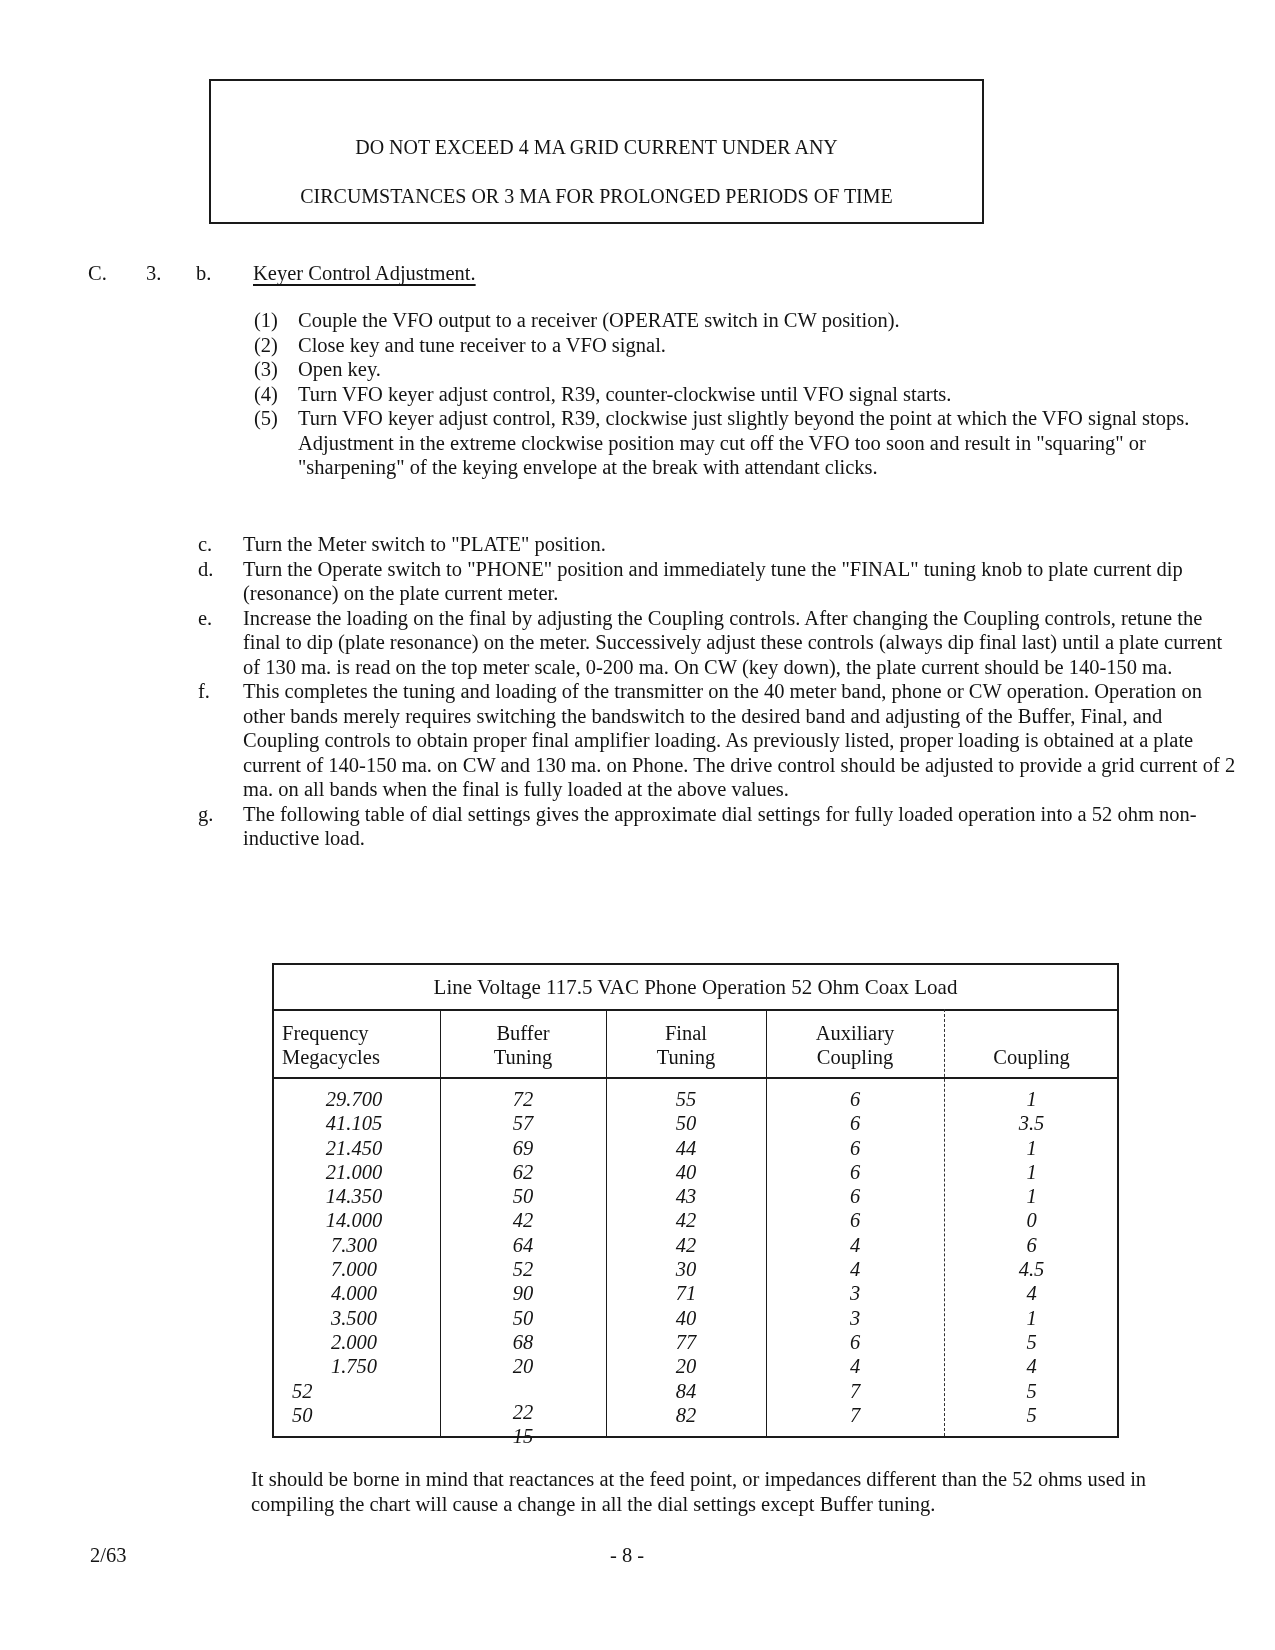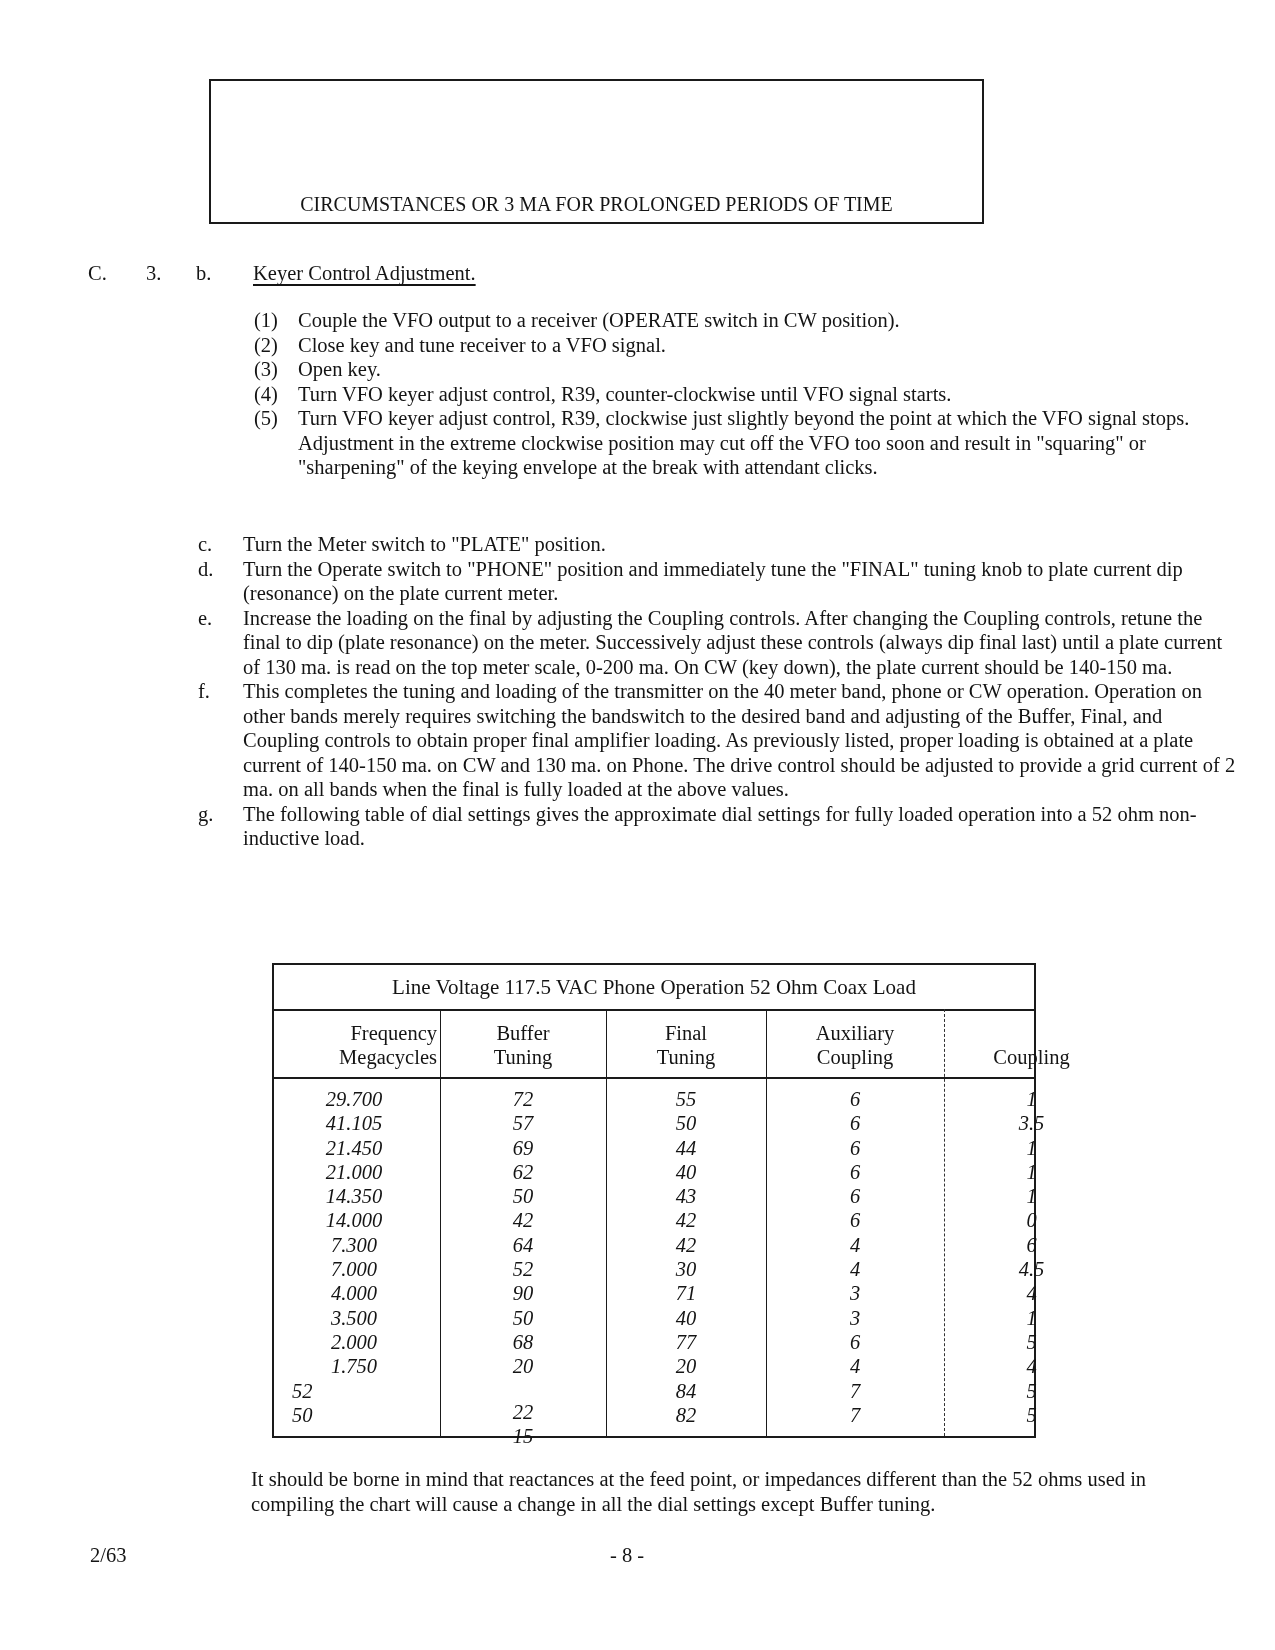--- a/index.html
+++ b/index.html
@@ -8,60 +8,61 @@
       font-family: "Liberation Serif", "DejaVu Serif", serif;
       color: #141414; font-size: 20.5px;
     }
     .notice {
       position: absolute; left: 209px; top: 79px; width: 775px; height: 145px;
       border: 2px solid #1a1a1a; box-sizing: border-box; text-align: center;
     }
     .notice .title { position: absolute; top: 8px; left: 0; right: 0; letter-spacing: 2px; font-size: 20px; }
     .notice .title span { text-decoration: underline; text-underline-offset: 4px; }
     .notice .l1 { position: absolute; top: 55px; left: 0; right: 0; font-size: 20px; }
-    .notice .l2 { position: absolute; top: 104px; left: 0; right: 0; font-size: 20px; margin-top: 8px; }
+    .notice .l2 { position: absolute; top: 104px; left: 0; right: 0; font-size: 20px; }
 
     .sec { position: absolute; top: 262px; left: 88px; font-size: 20.5px; }
     .sec .a { position: absolute; left: 0; width: 40px; }
     .sec .b { position: absolute; left: 58px; width: 40px; }
     .sec .c { position: absolute; left: 108px; width: 40px; }
     .sec .h { position: absolute; left: 165px; white-space: nowrap; text-decoration: underline; text-underline-offset: 4px; }
 
     .steps { position: absolute; left: 254px; top: 308px; width: 960px; line-height: 24.5px; }
     .step { display: flex; }
     .step .n { width: 44px; flex: none; }
     .step .t { flex: 1; }
 
     .items { position: absolute; left: 198px; top: 532px; width: 1040px; line-height: 24.5px; }
     .item { display: flex; }
     .item .n { width 45px; width: 45px; flex: none; }
     .item .t { flex: 1; }
 
     .tbl {
-      position: absolute; left: 272px; top: 963px; width: 764px; height: 475px;
+      position: absolute; left: 272px; top: 963px; width: 847px; height: 475px;
       border: 2px solid #1a1a1a; box-sizing: border-box;
     }
     .tbl .cap { position: absolute; left: 0; right: 0; top: 0; height: 44px; border-bottom: 2px solid #1a1a1a; text-align: center; line-height: 44px; font-size: 21px; }
     .tbl .vline { position: absolute; top: 44px; bottom: 0; width: 0; border-left: 1.5px solid #1a1a1a; }
     .tbl .vline.dash { border-left: 1.5px dashed #333; }
     .tbl .hrow { position: absolute; top: 46px; left: 0; right: 0; height: 66px; border-bottom: 2px solid #1a1a1a; }
     .tbl .hc { position: absolute; top: 10px; line-height: 24px; font-size: 20.5px; text-align: center; }
-    .tbl .hc.left { text-align: right; }
+    .tbl .hc.left { text-align: left; }
     .tbl .body { position: absolute; top: 122px; left: 0; right: 0; line-height: 24.3px; font-size: 20.5px; }
     .tbl .row { position: relative; height: 24.3px; font-style: italic; }
     .tbl .cell { position: absolute; top: 0; text-align: center; }
 
     .closing { position: absolute; left: 251px; top: 1467px; width: 960px; line-height: 24.5px; }
     .footer-date { position: absolute; left: 90px; top: 1544px; }
     .footer-page { position: absolute; left: 610px; top: 1544px; }
   </style>
 </head>
 <body>
 
 <div class="notice">
+  <div class="l1">DO NOT EXCEED 4 MA GRID CURRENT UNDER ANY</div>
   <div class="l2">CIRCUMSTANCES OR 3 MA FOR PROLONGED PERIODS OF TIME</div>
 </div>
 
 <div class="sec">
   <span class="a">C.</span>
   <span class="b">3.</span>
   <span class="c">b.</span>
   <span class="h">Keyer Control Adjustment.</span>
 </div>
 

